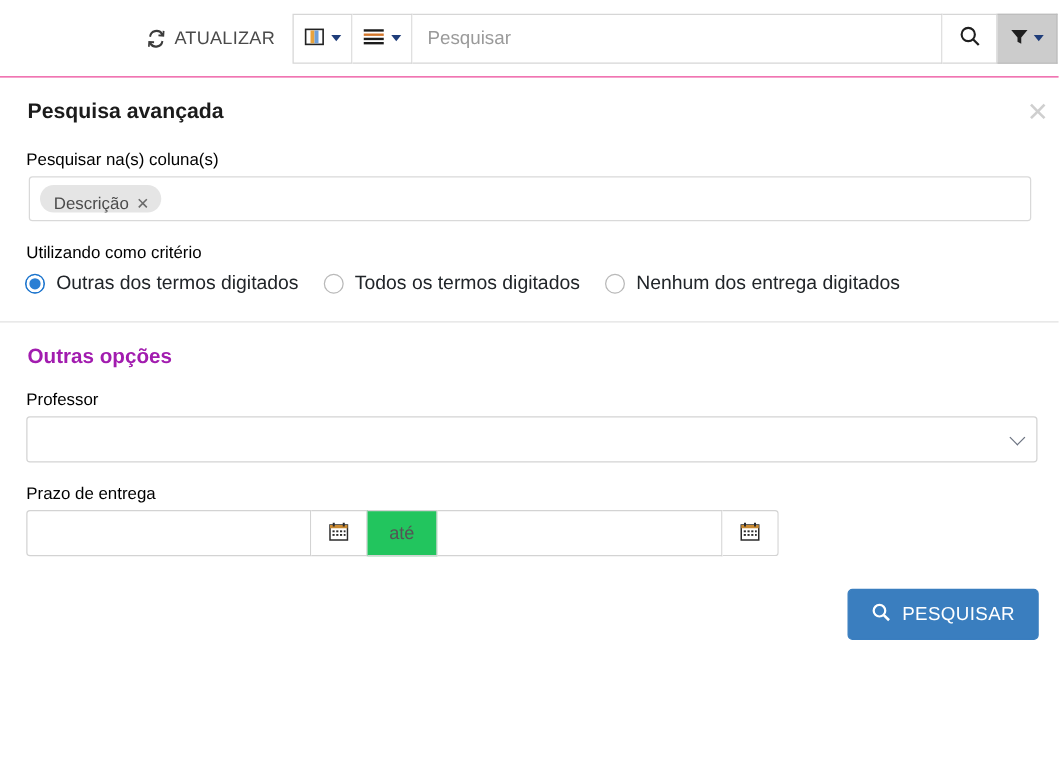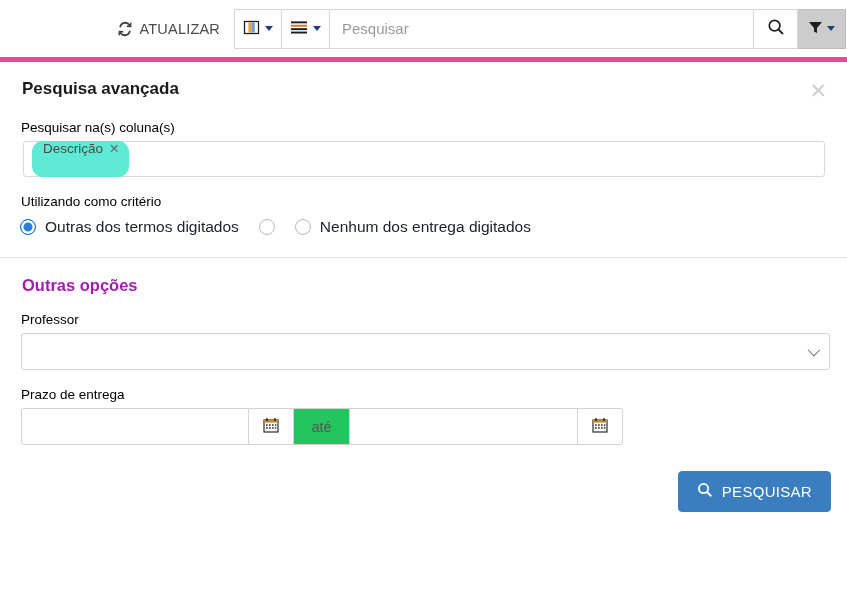--- a/index.html
+++ b/index.html
@@ -9,21 +9,21 @@
     height: 615px;
     background: #ffffff;
     font-family: "Liberation Sans", sans-serif;
     color: #212529;
     overflow: hidden;
   }
 
   
   .toolbar {
     height: 62px;
-    border-bottom: 5px solid #ec4899;
+    border-bottom: 1px solid #ec4899;
     display: flex;
     align-items: center;
     justify-content: flex-end;
     padding: 0 0 0 0;
     background: #ffffff;
   }
   .refresh-btn {
     display: flex;
     align-items: center;
     gap: 7px;
@@ -90,21 +90,21 @@
     cursor: pointer;
     margin-right: 1px;
   }
 
   
   .panel { padding: 0; }
   .panel-head {
     display: flex;
     align-items: flex-start;
     justify-content: space-between;
-    padding: 16px 16px 0 22px;
+    padding: 16px 4px 0 22px;
   }
   .panel-title {
     font-size: 17px;
     font-weight: bold;
     color: #1b1b1b;
     margin: 0;
     line-height: 1.3;
   }
   .close-x {
     background: none; border: none;
@@ -125,25 +125,25 @@
     margin: 0 22px 0 23px;
     height: 36px;
     border: 1px solid #d9d9d9;
     border-radius: 3px;
     display: flex;
     align-items: center;
     padding: 0 8px;
     background: #fff;
   }
   .tag {
-    background: #5eead4;
+    background: #e5e5e5;
     border-radius: 11px;
-    height: 36px;
+    height: 22px;
     display: inline-flex;
-    align-items: flex-start;
+    align-items: flex-end;
     gap: 6px;
     padding: 0 9px 0 11px;
     font-size: 13.5px;
     color: #4b4b4b;
   }
   .tag-x { color: #6b6b6b; font-size: 12.5px; cursor: pointer; }
 
   .radio-row {
     display: flex;
     align-items: center;
@@ -340,20 +340,21 @@
   </div>
 
   <div class="field-label">Utilizando como critério</div>
   <div class="radio-row">
     <label class="radio-item">
       <span class="radio on"></span>
       <span>Outras dos termos digitados</span>
     </label>
     <label class="radio-item">
       <span class="radio"></span>
+      <span>Todos os termos digitados</span>
     </label>
     <label class="radio-item">
       <span class="radio"></span>
       <span>Nenhum dos entrega digitados</span>
     </label>
   </div>
 
   <hr class="divider">
 
   <div class="section-title">Outras opções</div>

